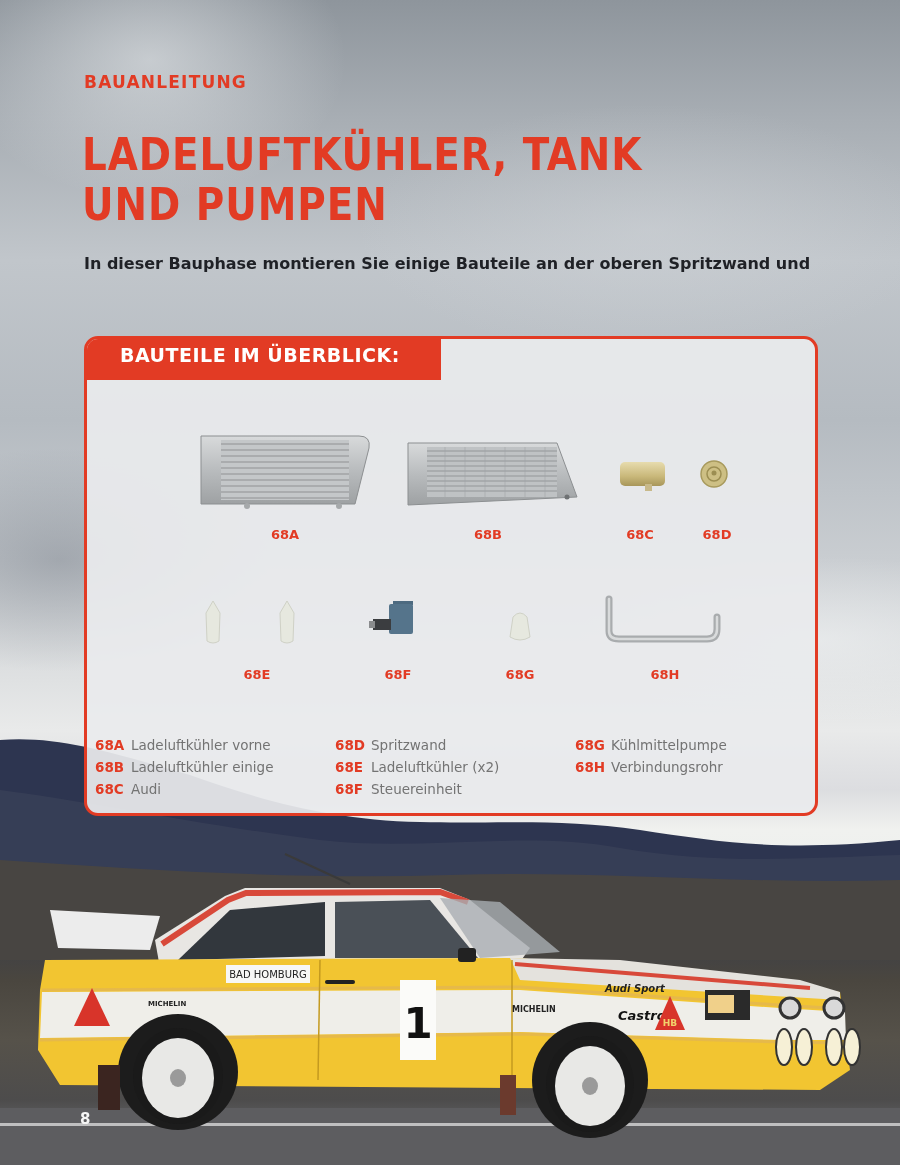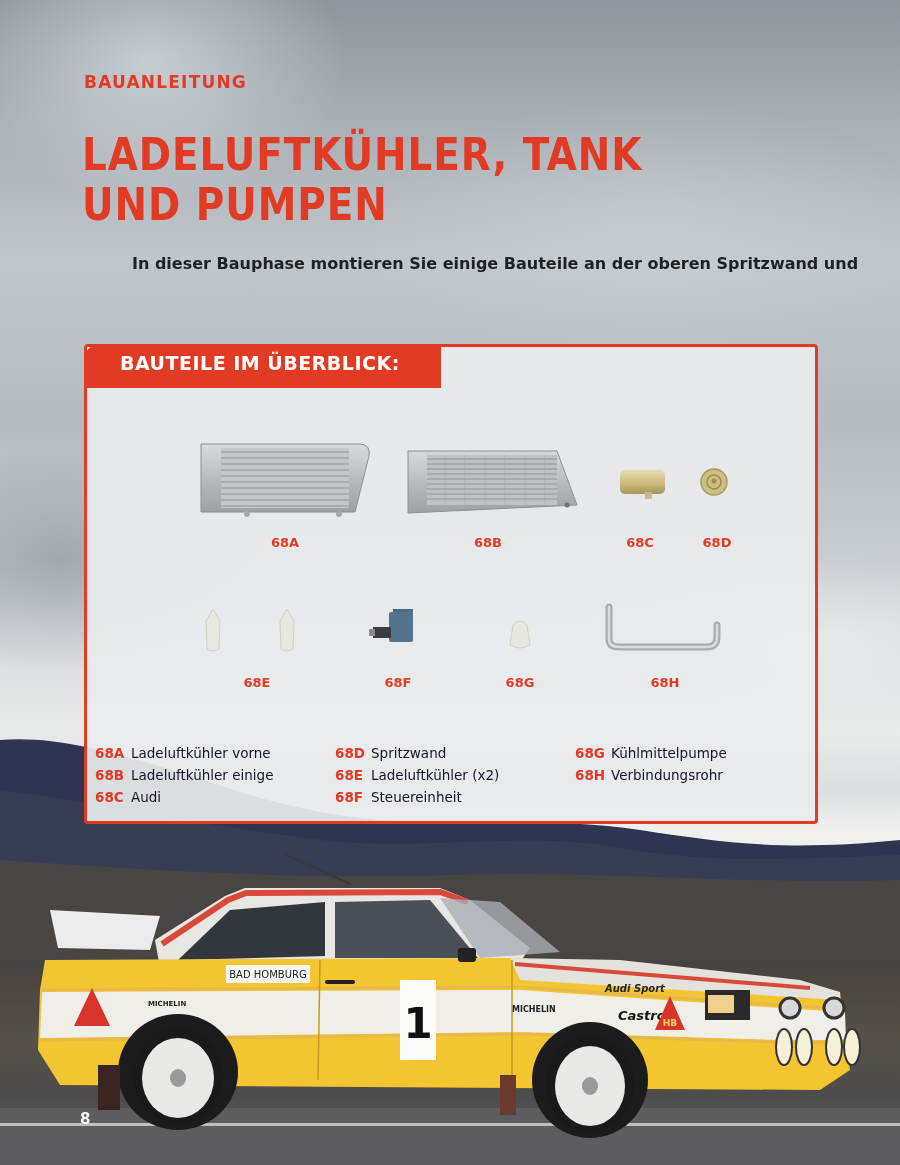--- a/index.html
+++ b/index.html
@@ -30,43 +30,43 @@
     color: #e23b24; font-weight: bold; font-size: 17px; letter-spacing: 1.2px; text-align: right;
   }
   .title {
     position: absolute; left: 82px; top: 130px; width: 780px;
     color: #e23b24; font-family: "DejaVu Sans Condensed", "DejaVu Sans", sans-serif;
     font-weight: bold; font-size: 45px; line-height: 50px; letter-spacing: 1px;
     transform: scaleX(0.96); transform-origin: left top;
   }
   .intro {
     position: absolute; left: 84px; top: 251px; width: 760px;
-    color: #1f2126; font-weight: bold; font-size: 16px; line-height: 26px; margin-left: 48px;
+    color: #1f2126; font-weight: bold; font-size: 16px; line-height: 26px;
   }
   .card {
-    position: absolute; left: 84px; top: 344px; width: 734px; height: 480px;
-    border: 3px solid #e23b24; border-radius: 4px;
+    position: absolute; left: 84px; top: 336px; width: 734px; height: 480px;
+    border: 3px solid #e23b24; border-radius: 14px;
     background: rgba(233,235,237,0.93);
     overflow: hidden;
   }
   .card-tab {
     position: absolute; left: -3px; top: -3px; width: 357px; height: 44px;
     background: #e23b24; border-top-left-radius: 16px;
     color: #fff; font-weight: bold; font-size: 19px; letter-spacing: 0.5px;
     padding: 8px 0 0 36px;
   }
   .part { position: absolute; }
   .part-label {
     position: absolute; color: #e23b24; font-weight: bold; font-size: 13px;
     transform: translateX(-50%); white-space: nowrap;
   }
   .legend { position: absolute; left: 8px; top: 398px; width: 720px; }
   .legend-row { position: absolute; display: flex; font-size: 13.5px; white-space: nowrap; }
   .legend-code { color: #e23b24; font-weight: bold; width: 36px; }
-  .legend-name { color: #0f172a; }
+  .legend-name { color: #737373; }
   .car-wrap { position: absolute; left: 0; top: 840px; width: 900px; height: 325px; }
   .page-number {
     position: absolute; left: 80px; top: 1110px; color: #f5f5f5;
     font-weight: bold; font-size: 15px;
   }
 </style>
 </head>
 <body>
 
 <div class="sky-glow"></div>

